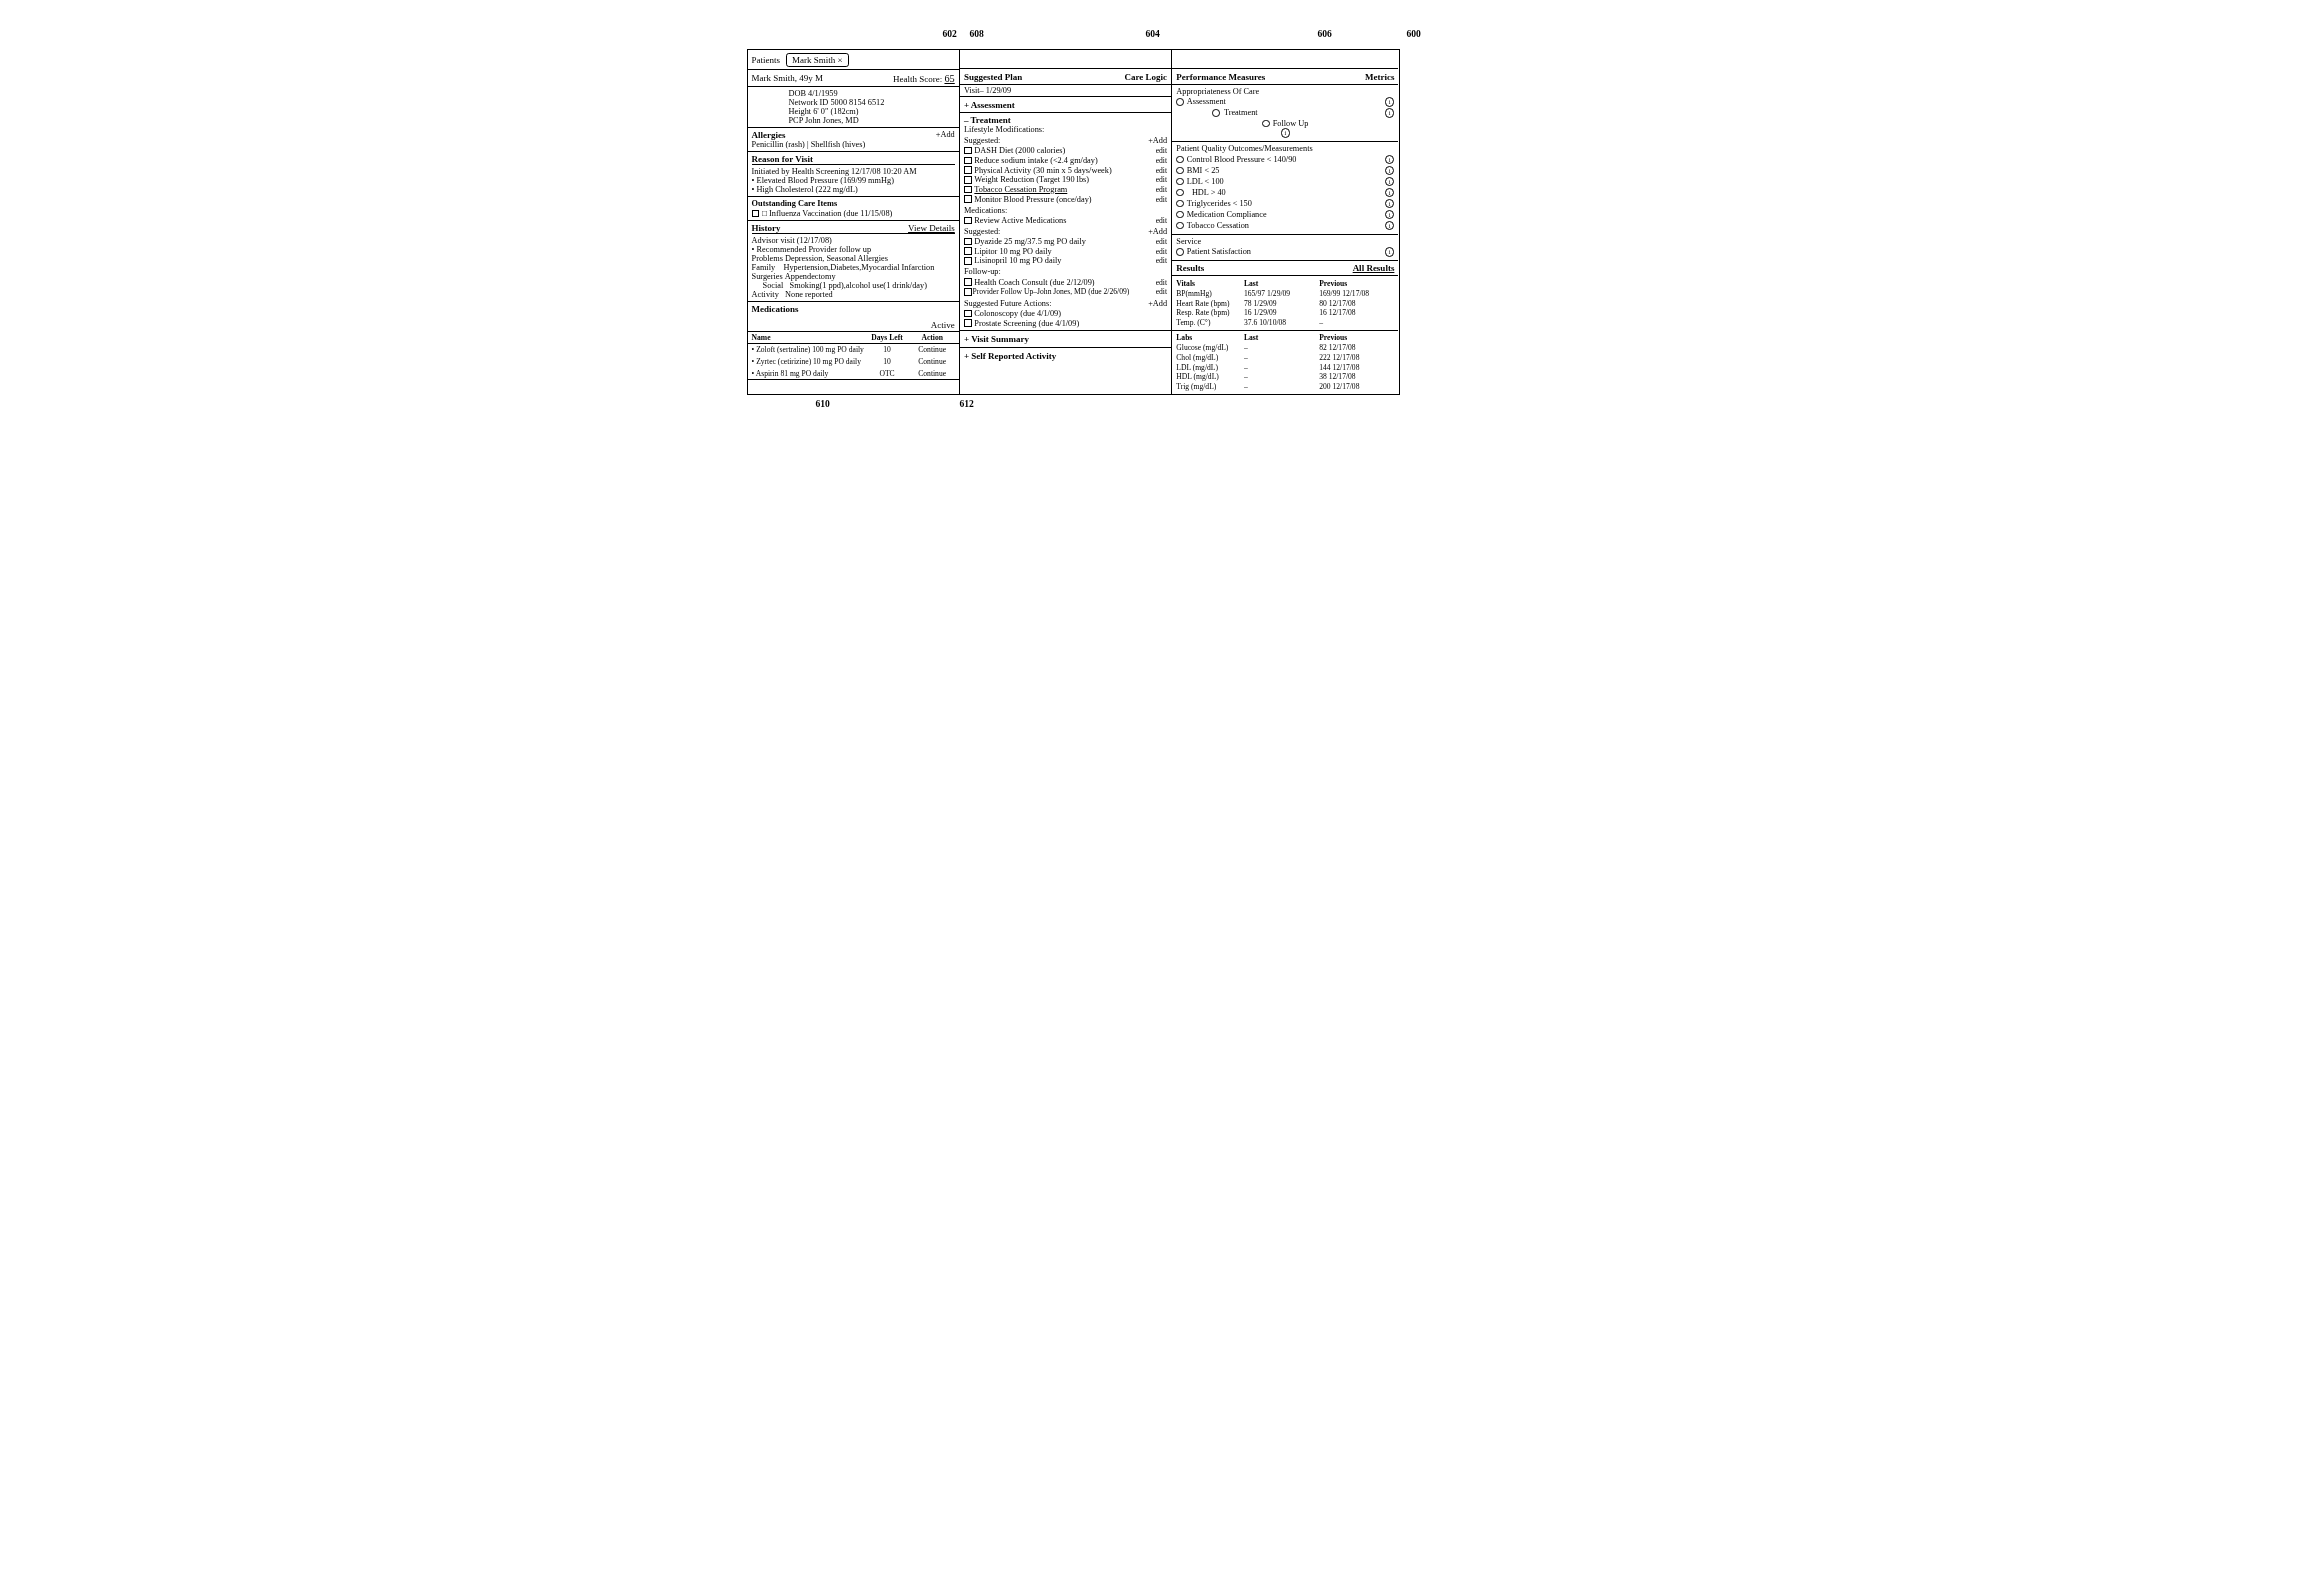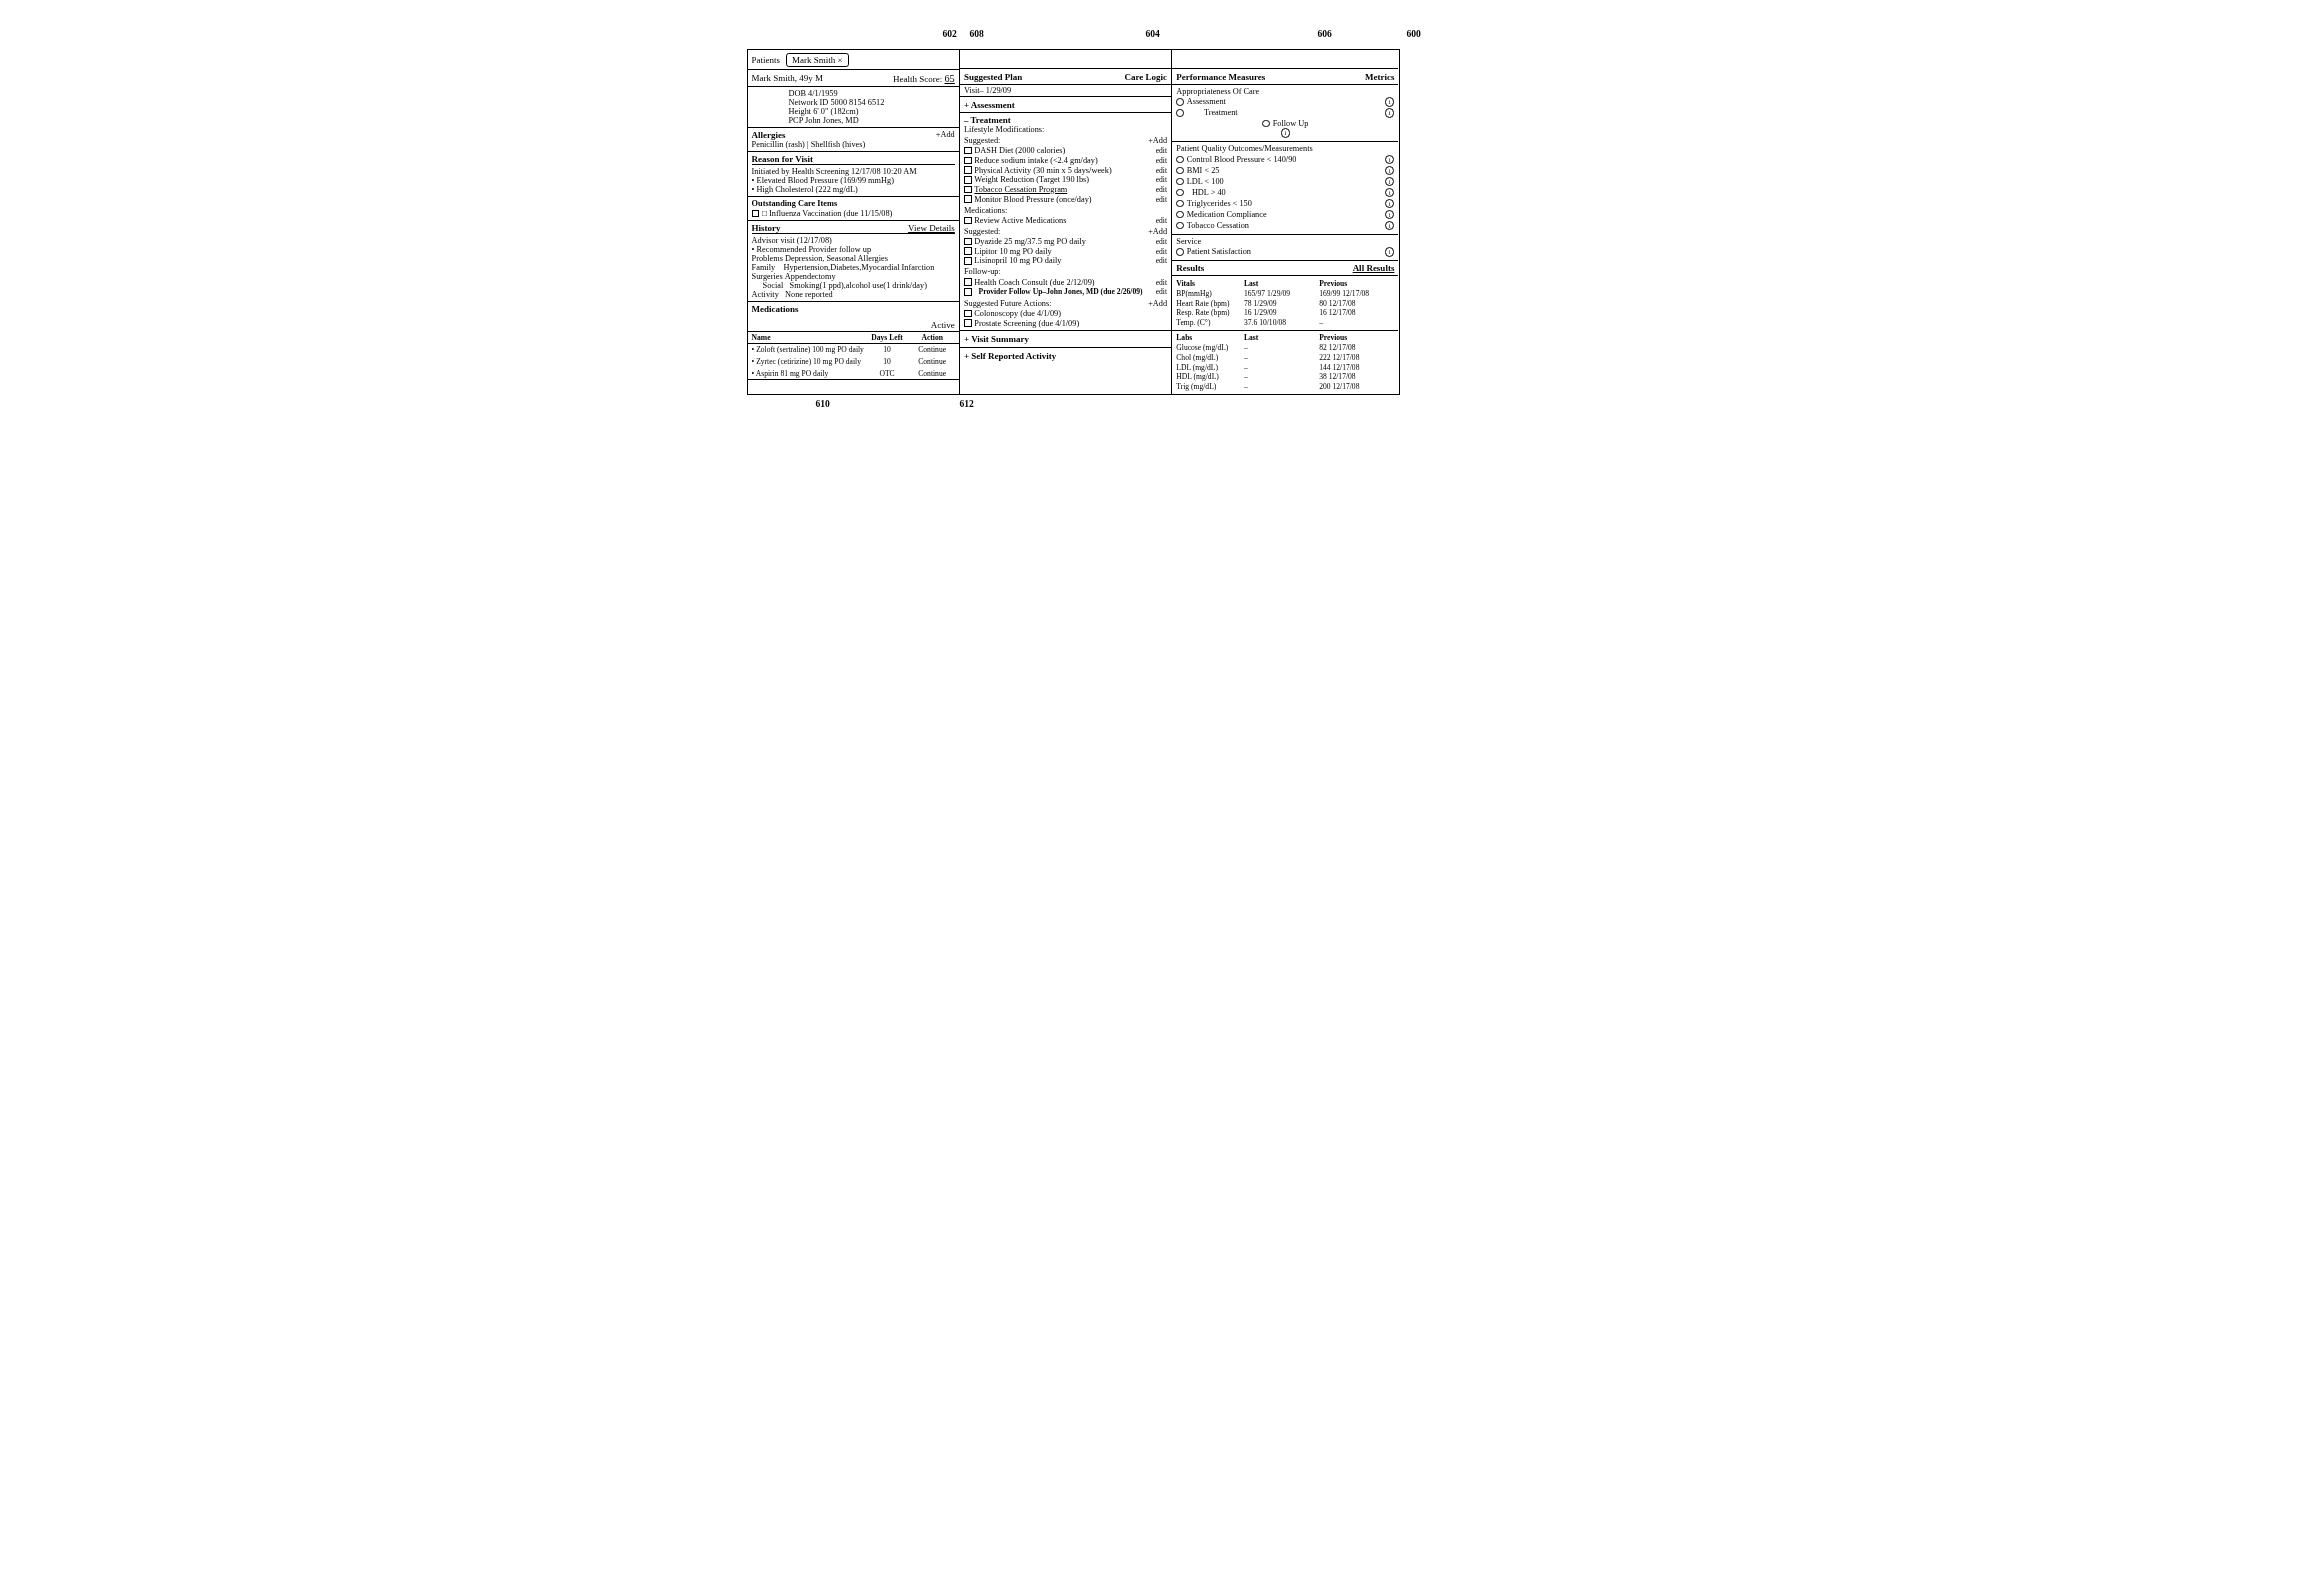--- a/index.html
+++ b/index.html
@@ -236,21 +236,21 @@
 
         <div style="font-size:8.3px; margin-top:2.1px; margin-bottom:1.4px;">Follow-up:</div>
         <div style="display:flex; justify-content:space-between; font-size:8.3px; margin:0.7px 0;">
           <div style="display:flex; align-items:flex-start; gap:2.8px;">
             <span style="width:7.6px;height:7.6px;border:0.7px solid #000;display:inline-block;flex-shrink:0;margin-top:0.7px;"></span>
             <span>Health Coach Consult (due 2/12/09)</span>
           </div>
           <span style="font-size:7.6px;">edit</span>
         </div>
         <div style="display:flex; justify-content:space-between; font-size:7.6px; margin:0.7px 0;">
-          <div style="display:flex; align-items:flex-start; gap:7px;font-weight:bold;">
+          <div style="display:flex; align-items:flex-start; gap:1px;">
             <span style="width:7.6px;height:7.6px;border:0.7px solid #000;display:inline-block;flex-shrink:0;margin-top:0.7px;"></span>
             <span>Provider Follow Up–John Jones, MD (due 2/26/09)</span>
           </div>
           <span style="font-size:7.6px;">edit</span>
         </div>
 
         <div style="display:flex; justify-content:space-between; font-size:8.3px; margin:2.1px 0 1.4px 0;">
           <span>Suggested Future Actions:</span>
           <span>+Add</span>
         </div>
@@ -286,21 +286,21 @@
       <div style="border-bottom:0.7px solid #000; padding:2.1px 4.1px;">
         <div style="font-size:8.3px; margin-bottom:1.4px;">Appropriateness Of Care</div>
         <div style="display:flex; justify-content:space-between; align-items:center; font-size:8.3px; margin:1.4px 0;">
           <div style="display:flex; align-items:center; gap:2.8px;">
             <span style="width:7.6px;height:7.6px;border-radius:50%;border:0.7px solid #000;display:inline-block;flex-shrink:0;"></span>
             <span>Assessment</span>
           </div>
           <span style="width:9.6px;height:9.6px;border-radius:50%;border:0.7px solid #000;display:inline-flex;align-items:center;justify-content:center;font-size:6.2px;">i</span>
         </div>
         <div style="display:flex; justify-content:space-between; align-items:center; font-size:8.3px; margin:1.4px 0;">
-          <div style="display:flex; align-items:center; gap:20px;">
+          <div style="display:flex; align-items:center; gap:4px;margin-left:36px;">
             <span style="width:7.6px;height:7.6px;border-radius:50%;border:0.7px solid #000;display:inline-block;flex-shrink:0;"></span>
             <span>Treatment</span>
           </div>
           <span style="width:9.6px;height:9.6px;border-radius:50%;border:0.7px solid #000;display:inline-flex;align-items:center;justify-content:center;font-size:6.2px;">i</span>
         </div>
         <div style="display:flex; justify-content:space-between; align-items:center; font-size:8.3px; margin:1.4px 0;flex-direction:column;">
           <div style="display:flex; align-items:center; gap:2.8px;">
             <span style="width:7.6px;height:7.6px;border-radius:50%;border:0.7px solid #000;display:inline-block;flex-shrink:0;"></span>
             <span>Follow Up</span>
           </div>

